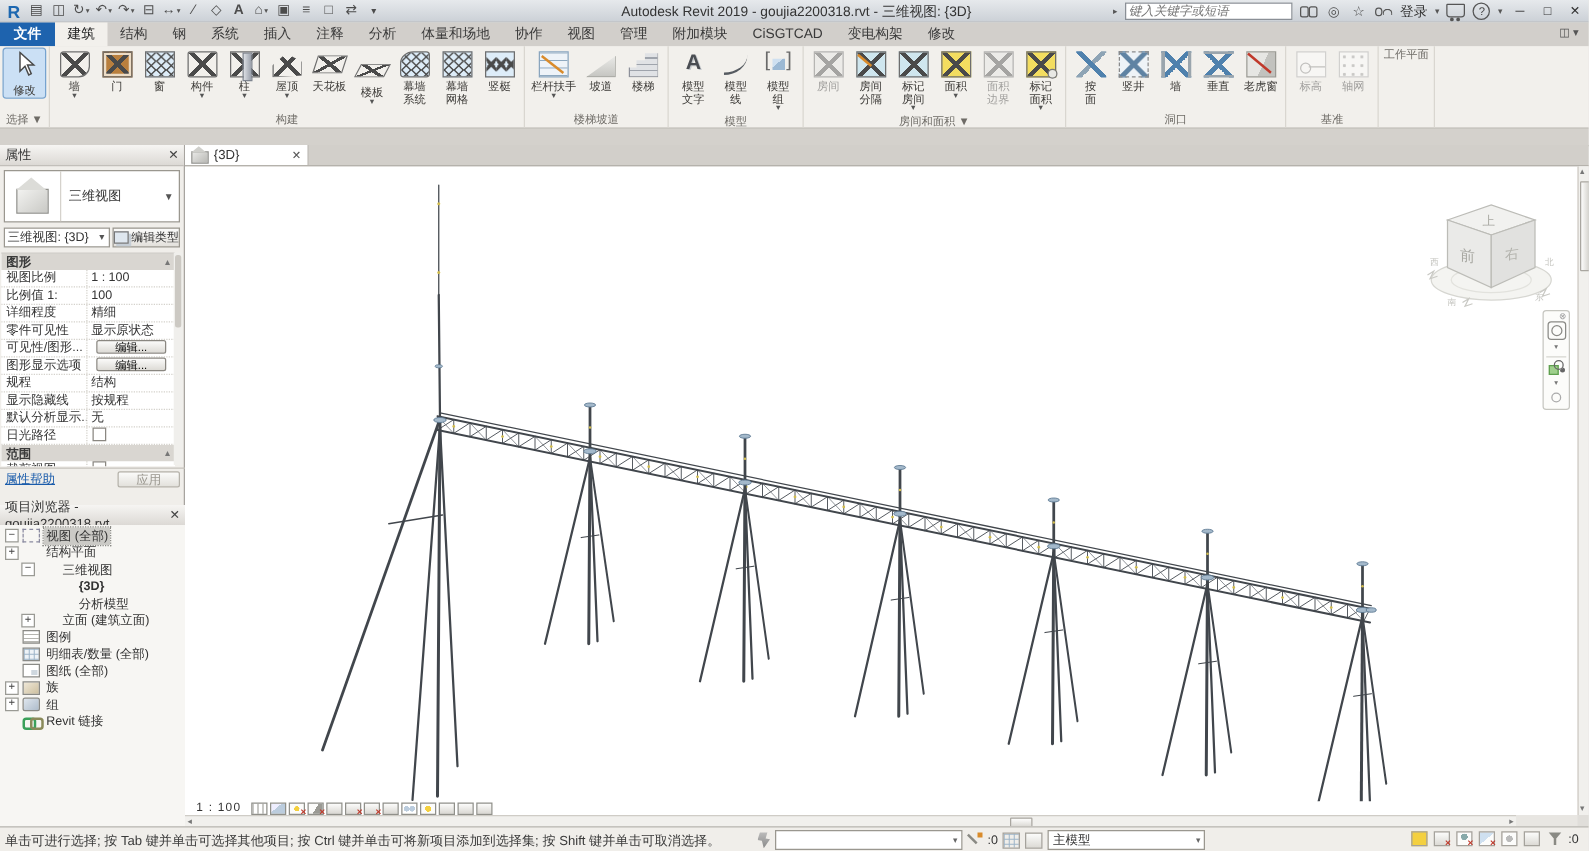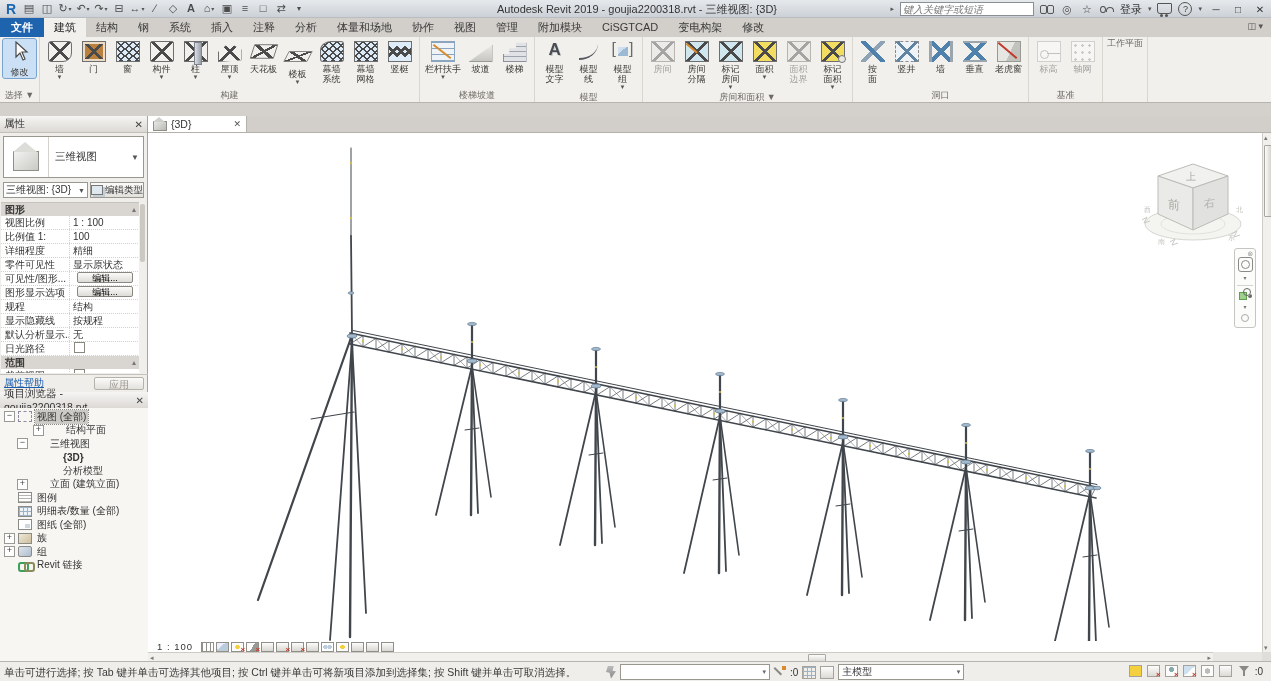--- a/index.html
+++ b/index.html
@@ -123,21 +123,21 @@
 .pbtn{display:none;margin:0 auto;width:56px;height:11px;font-size:9px;line-height:9px;background:linear-gradient(#fbfbfa,#dddbd6);border:1px solid #8a8781;border-radius:2px;cursor:pointer;font-family:inherit}
 .pchk{display:none;width:9px;height:9px;border:1px solid #8a8781;background:#fff;margin-left:4px}
 .c-button .pbtn{display:block}
 .c-checkbox .pchk{display:inline-block}
 #prop-scroll{position:absolute;right:1px;top:86px;width:7px;height:170px;background:#f0efec}
 #prop-thumb{position:absolute;left:1px;top:2px;width:5px;height:58px;background:#ccc9c3;border-radius:2px}
 #prop-footer{position:absolute;left:0;top:258px;width:148px;height:17px;display:flex;align-items:center;justify-content:space-between;padding:0 4px;box-sizing:border-box;border-top:1px solid #c5c2bc}
 #prop-help{color:#1b5cab;text-decoration:underline;font-size:10px;cursor:pointer}
 #apply-btn{width:50px;height:13px;font-size:10px;line-height:11px;color:#9a978f;background:linear-gradient(#fbfbfa,#e3e1dc);border:1px solid #b5b2aa;border-radius:2px}
 
-#browser{position:absolute;left:0;top:276px;width:148px;height:269px}
+#browser{position:absolute;left:0;top:288px;width:148px;height:269px}
 #tree{position:absolute;left:0;top:16px;width:148px;bottom:0;background:#f7f6f3;overflow:hidden;padding-top:2px}
 .titem{height:13.5px;display:flex;align-items:center;font-size:10px;color:#333;white-space:nowrap;cursor:pointer}
 .exp{width:9px;height:9px;border:1px solid #9a9a94;background:#fff;font-size:9px;line-height:7px;text-align:center;color:#444;margin-right:3px;flex:none;visibility:hidden}
 .exp.e-plus,.exp.e-minus{visibility:visible}
 .exp.e-plus::before{content:"+"}
 .exp.e-minus::before{content:"−"}
 .ticoT{width:14px;height:11px;margin-right:3px;flex:none;visibility:hidden;position:relative;box-sizing:border-box}
 .ticoT.t-views{visibility:visible;border:1px dashed #8a8aa0}
 .ticoT.t-legend{visibility:visible;border:1px solid #8a8a86;background:repeating-linear-gradient(#fff 0 2px,#b5b5b0 2px 3px)}
 .ticoT.t-schedule{visibility:visible;border:1px solid #8a8a86;background:linear-gradient(90deg,#9db4c8 1px,transparent 1px),linear-gradient(#9db4c8 1px,transparent 1px);background-size:4px 4px;background-color:#eef3f7}
@@ -601,21 +601,21 @@
       <span>项目浏览器 - goujia2200318.rvt</span>
       <span class="x">✕</span>
     </div>
     <div id="tree">
 
     <div class="titem selected" style="padding-left: 4px;">
         <span class="exp e-minus"></span>
         <span class="ticoT t-views"></span>
         <span class="tlabel">视图 (全部)</span>
       </div>
-        <div class="titem" style="padding-left: 4px; margin-left: 29px;">
+        <div class="titem" style="padding-left: 4px;">
         <span class="exp e-plus"></span>
         <span class="ticoT"></span>
         <span class="tlabel">结构平面</span>
       </div>
         <div class="titem" style="padding-left: 17px;">
         <span class="exp e-minus"></span>
         <span class="ticoT"></span>
         <span class="tlabel">三维视图</span>
       </div>
         <div class="titem bold" style="padding-left: 30px;">

